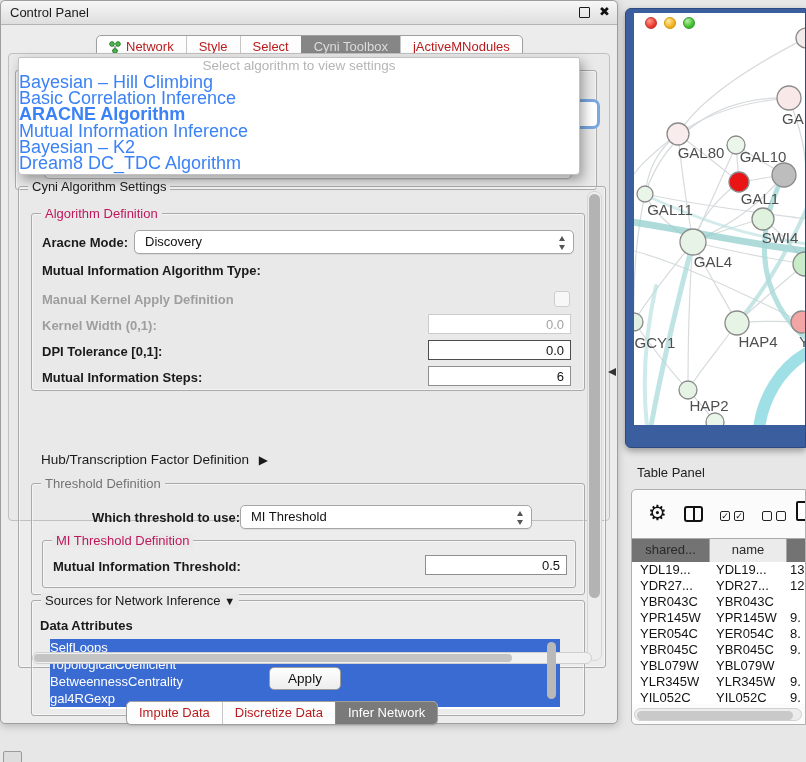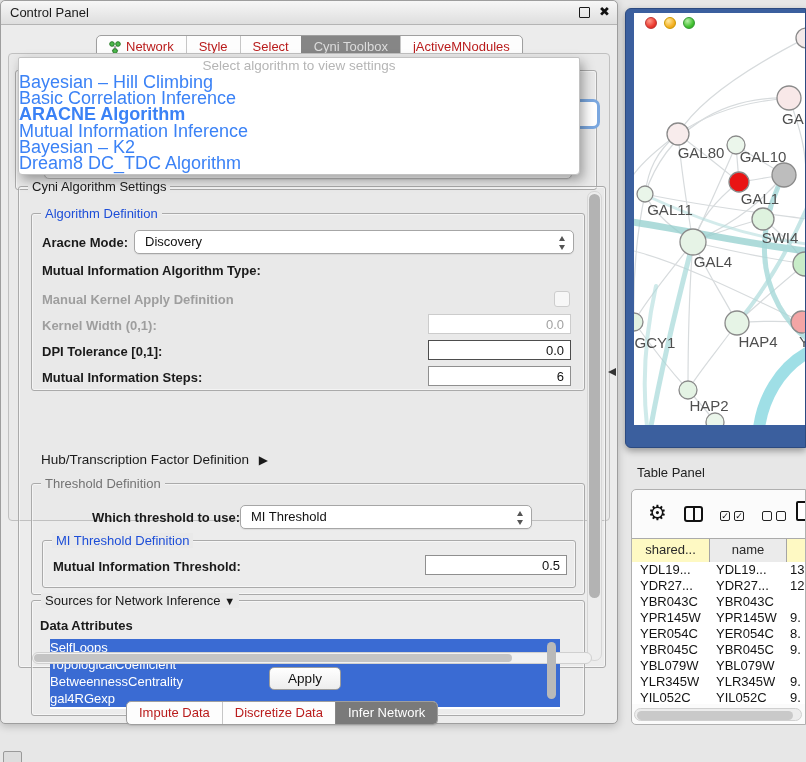--- a/index.html
+++ b/index.html
@@ -46,21 +46,21 @@
     position:absolute;left:7px;top:52px;width:602px;height:468px;
     background:#e9e9e9;border:1px solid #c0c0c0;border-radius:4px;box-sizing:border-box;
   }
 
   
   .fs{position:absolute;border:1px solid #aaaaaa;border-radius:3px;box-shadow:inset 0 0 0 1px rgba(255,255,255,.5)}
   .fs>.legend{
     position:absolute;top:-8px;left:9px;background:#e9e9e9;padding:0 4px;
     font-size:13px;color:#1a1a1a;white-space:nowrap;
   }
-  .legend.blue{color:#1d4ed8}
+  .legend.blue{color:#be185d}
   .legend.green{color:#737373}
 
   .lbl{position:absolute;font-size:13px;font-weight:bold;color:#1a1a1a;white-space:nowrap}
   .lbl.dis{color:#9e9e9e}
   .lbl.plain{font-weight:normal;font-size:13.5px}
 
   .combo{
     position:absolute;background:#fff;border:1px solid #a6a6a6;border-radius:5px;
     font-size:13px;line-height:22px;color:#111;padding-left:10px;box-sizing:border-box;height:24px;
     box-shadow:0 1px 1px rgba(0,0,0,.07);
@@ -123,21 +123,21 @@
     background:#fbfbfb;border:1px solid #b0b0b0;border-radius:5px 0 0 5px;
     box-sizing:border-box;overflow:hidden;
   }
   .tp-gear{position:absolute;font-size:21px;color:#111;line-height:20px}
   .icon-split{position:absolute;width:19px;height:16px;border:2px solid #111;border-radius:3px;box-sizing:border-box}
   .icon-split:after{content:"";position:absolute;left:50%;top:0;bottom:0;width:2px;background:#111;transform:translateX(-1px)}
   .mini-check{position:absolute;width:10px;height:10px;border:1.5px solid #222;border-radius:2px;box-sizing:border-box;font-size:9px;line-height:8px;font-weight:bold;color:#111;text-align:center}
   .icon-file{position:absolute;width:16px;height:20px;border:2px solid #111;border-radius:2px;background:#fff;box-sizing:border-box}
   .tbl-header{position:absolute;display:flex;height:23px;border-top:1px solid #ababab;border-bottom:1px solid #9a9a9a}
   .tbl-hcell{box-sizing:border-box;border-right:1px solid #a5a5a5;font-size:13px;color:#2a2a2a;text-align:center;line-height:21px;background:#ebebeb;overflow:hidden;white-space:nowrap}
-  .tbl-hcell.hl{background:#fef9c3}
+  .tbl-hcell.hl{background:#737373}
   .tbl-body{position:absolute;overflow:hidden;background:#fff}
   .tbl-row{position:relative;height:16px;line-height:16px;font-size:13px;color:#141414;white-space:nowrap}
   .tbl-row span{position:absolute;overflow:hidden}
 
   .cursor-arrow{position:absolute;width:0;height:0;border-top:4px solid transparent;border-bottom:4px solid transparent;border-right:8px solid #333}
   .dock-chip{position:absolute;left:3px;top:751px;width:17px;height:14px;border:1px solid #9a9a9a;border-radius:2px;background:#dddddd}
 </style>
 </head>
 <body>
 

